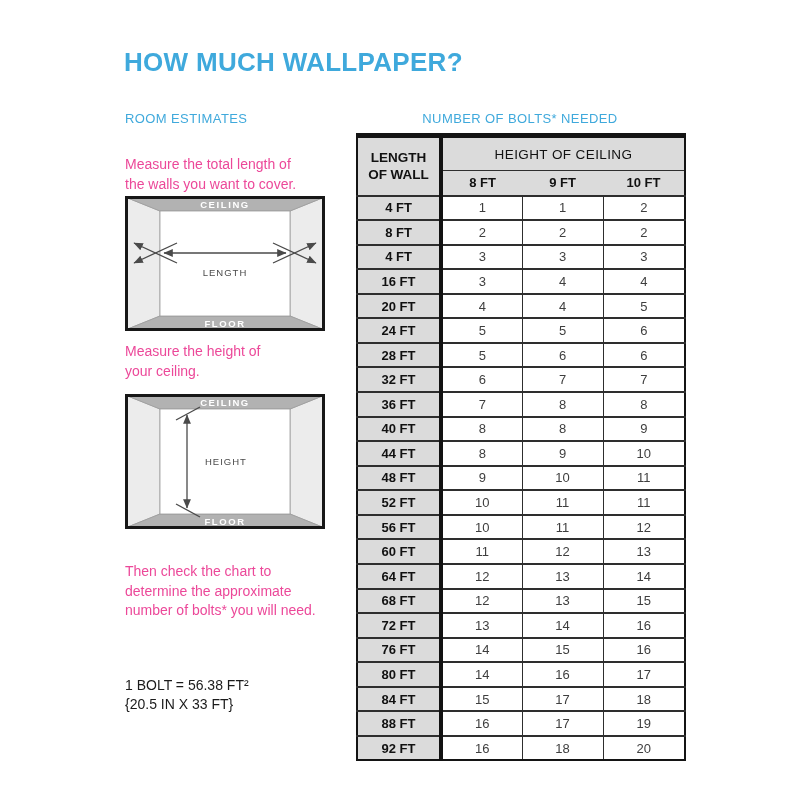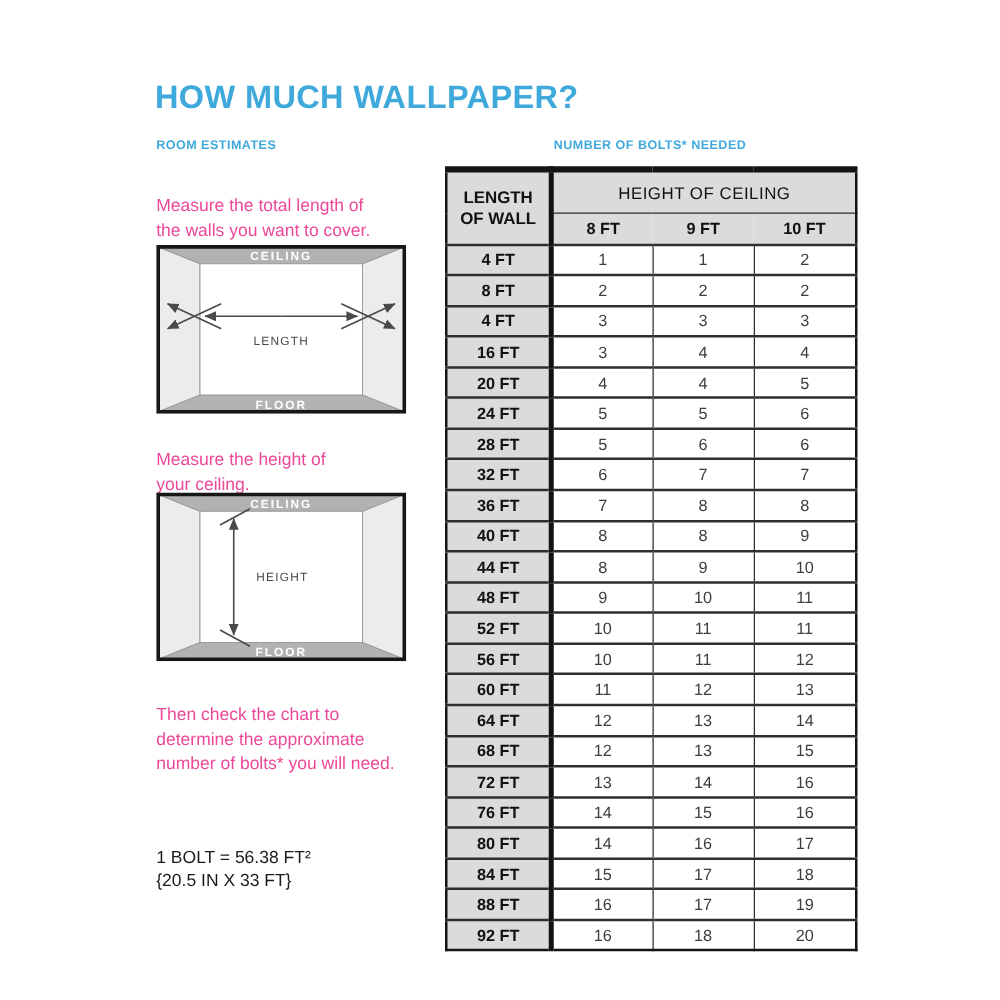--- a/index.html
+++ b/index.html
@@ -5,40 +5,40 @@
   html,body{margin:0;padding:0;}
   body{
     width:800px;height:800px;background:#ffffff;
     font-family:"Liberation Sans","DejaVu Sans",sans-serif;
     -webkit-font-smoothing:antialiased;
   }
   .canvas{position:relative;width:800px;height:800px;background:#fff;overflow:hidden;}
 
   
   .main-title{
-    position:absolute;left:124px;top:45px;
+    position:absolute;left:124px;top:30px;
     font-size:26px;font-weight:bold;letter-spacing:.3px;
     color:var(--accent);
   }
   .section-heading{
     position:absolute;top:111px;
-    font-size:10px;font-weight:bold;letter-spacing:.4px;
+    font-size:13px;font-weight:normal;letter-spacing:.4px;
     color:var(--accent);
   }
   .section-heading.left{left:125px;}
   .section-heading.right{left:356px;width:328px;text-align:center;}
 
   
   .para{
     position:absolute;left:125px;width:230px;
     font-size:14px;line-height:19.5px;color:#ec4899;
     white-space:pre-line;
   }
   .para.step1{top:141px;}
-  .para.step2{top:344px;}
+  .para.step2{top:328px;}
   .para.step3{top:548px;}
 
   .footnote{
     position:absolute;left:125px;top:631px;
     font-size:14px;line-height:20px;font-weight:bold;color:#1b1b1b;
     white-space:pre;
   }
   .bolt-spec{
     position:absolute;left:125px;top:676px;
     font-size:14px;line-height:19px;font-weight:normal;color:#1b1b1b;

